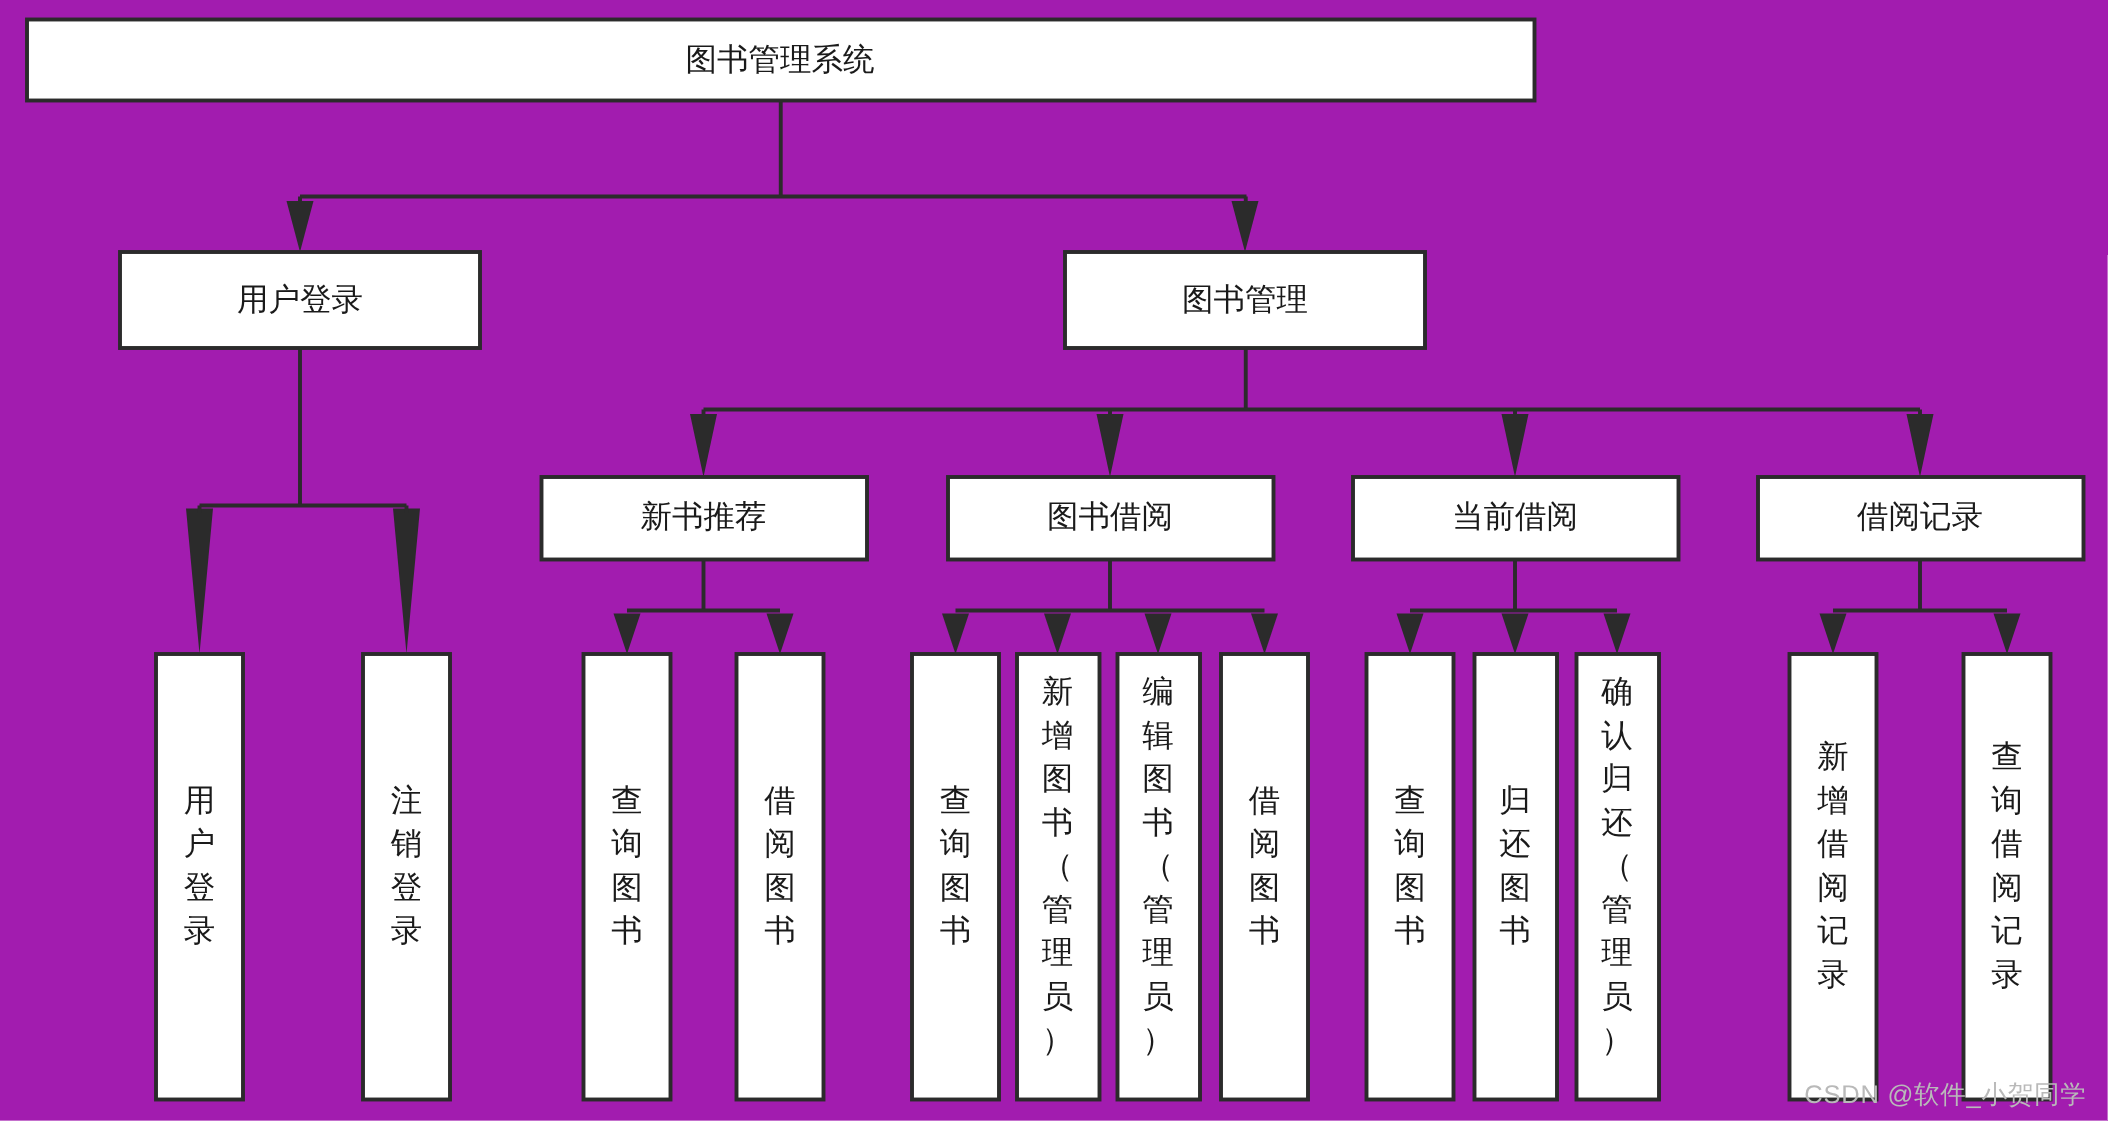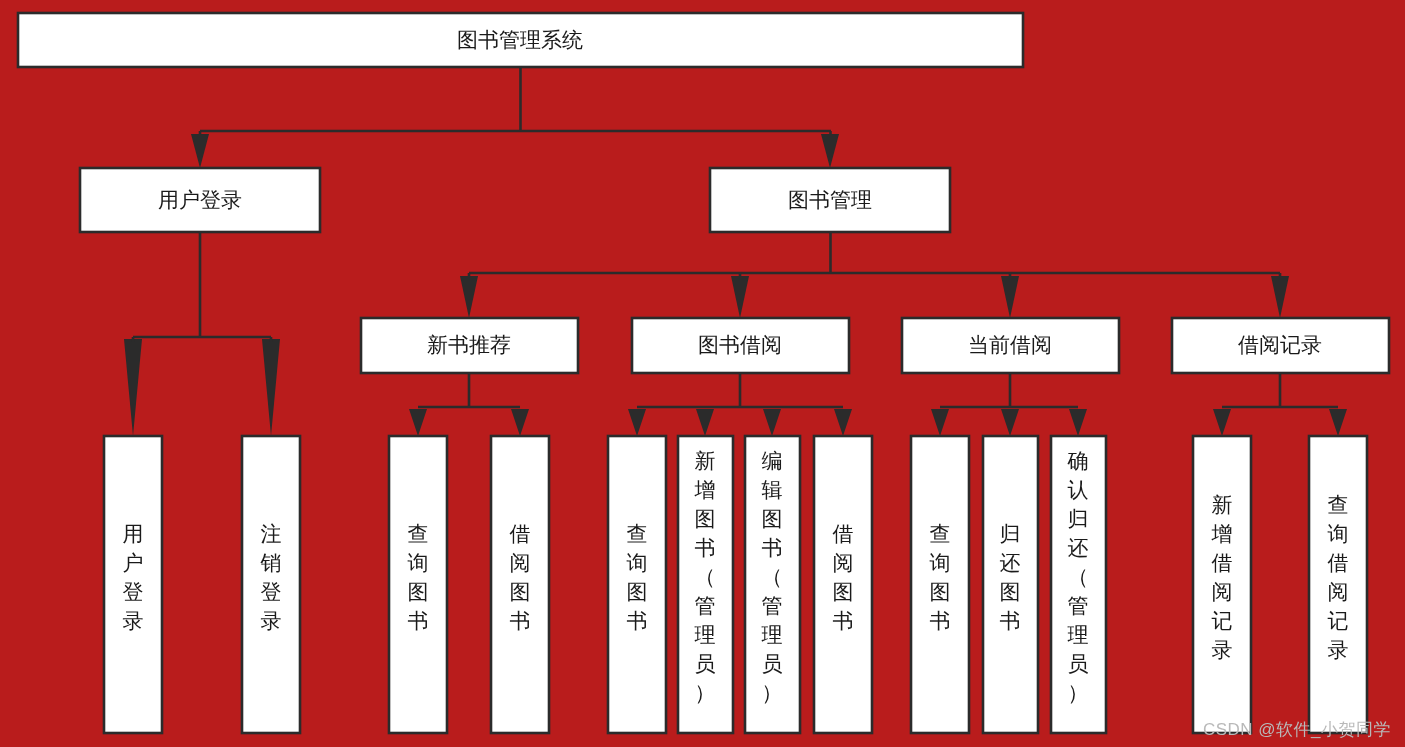--- a/index.html
+++ b/index.html
@@ -10,21 +10,21 @@
   body {
     width: 1405px;
     height: 747px;
     font-family: "Liberation Sans", "DejaVu Sans", sans-serif;
     overflow: hidden;
   }
   #diagram-root {
     position: relative;
     width: 1405px;
     height: 747px;
-    background: #b91c1c;
+    background: #a21caf;
   }
   svg#flowchart {
     position: absolute;
     left: 0;
     top: 0;
     width: 1405px;
     height: 747px;
     display: block;
   }
   .node-rect {

